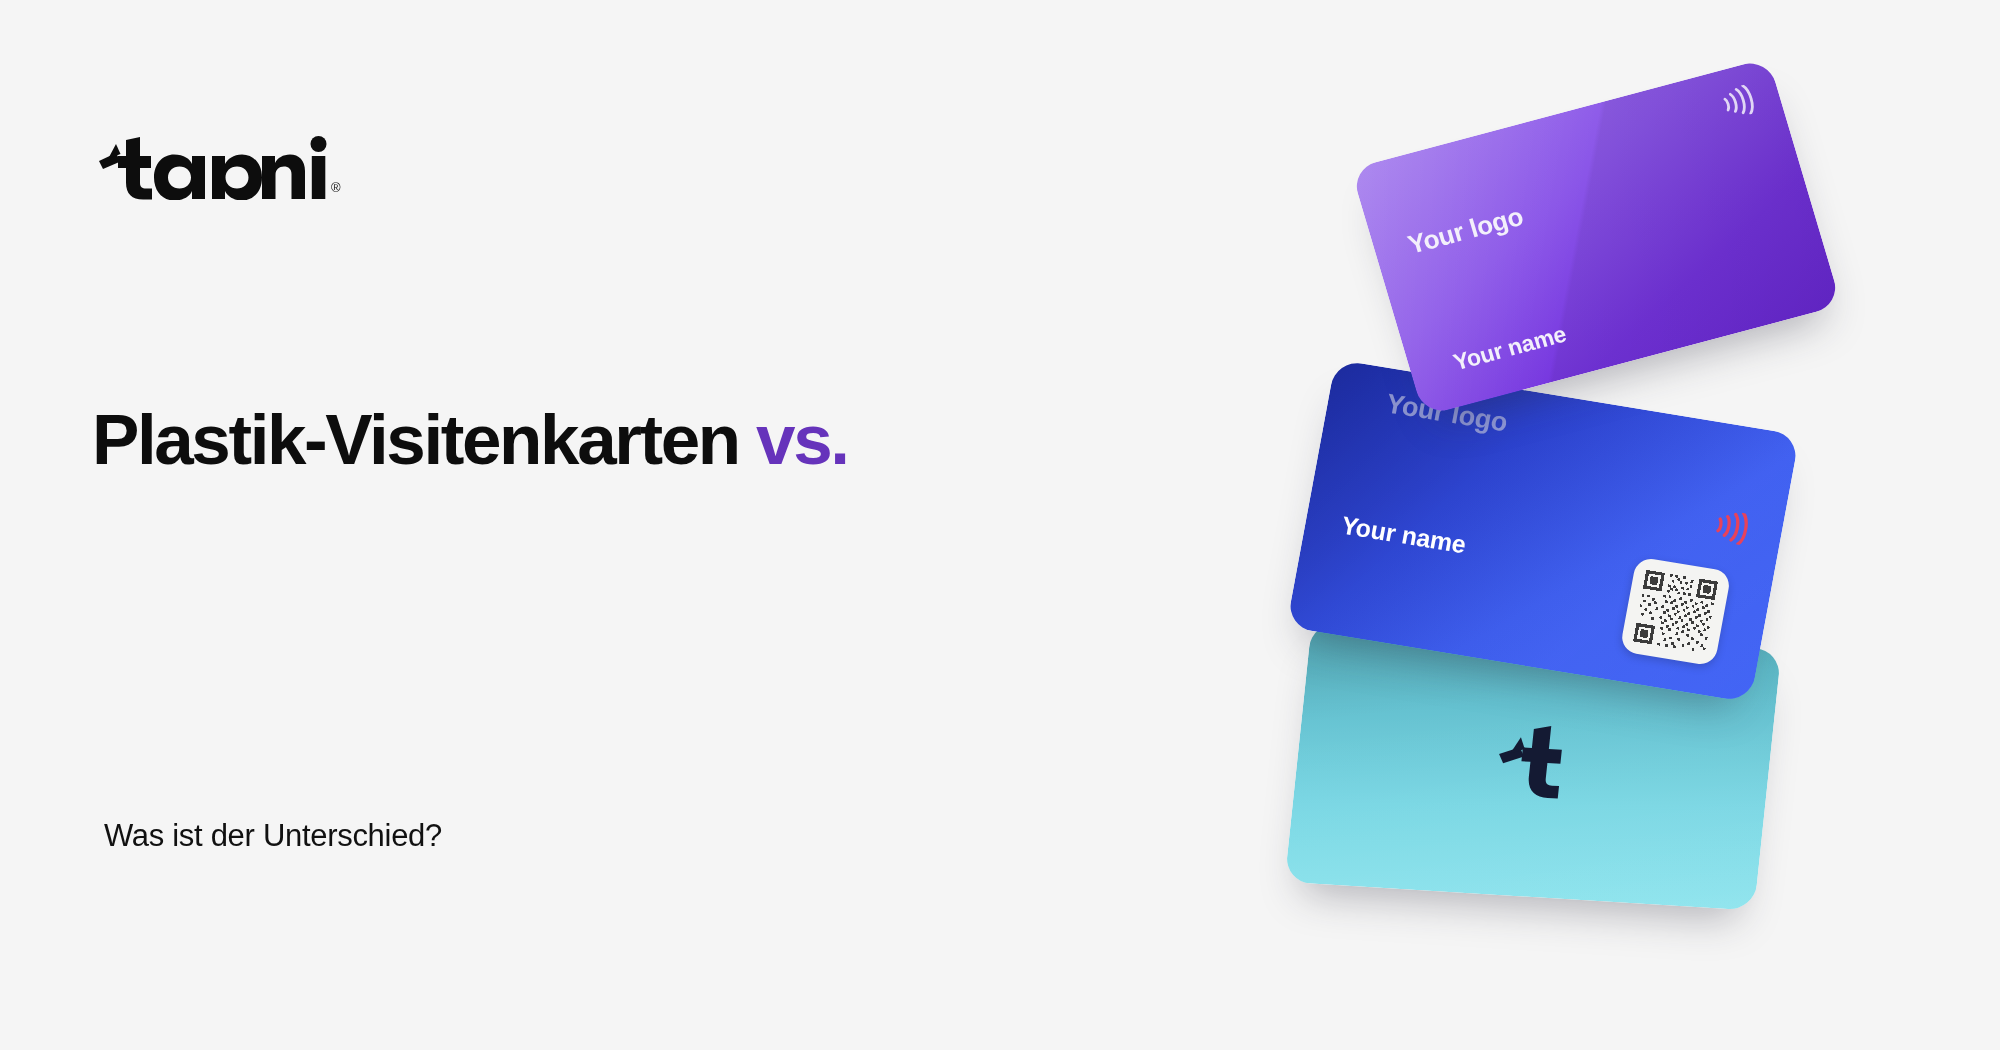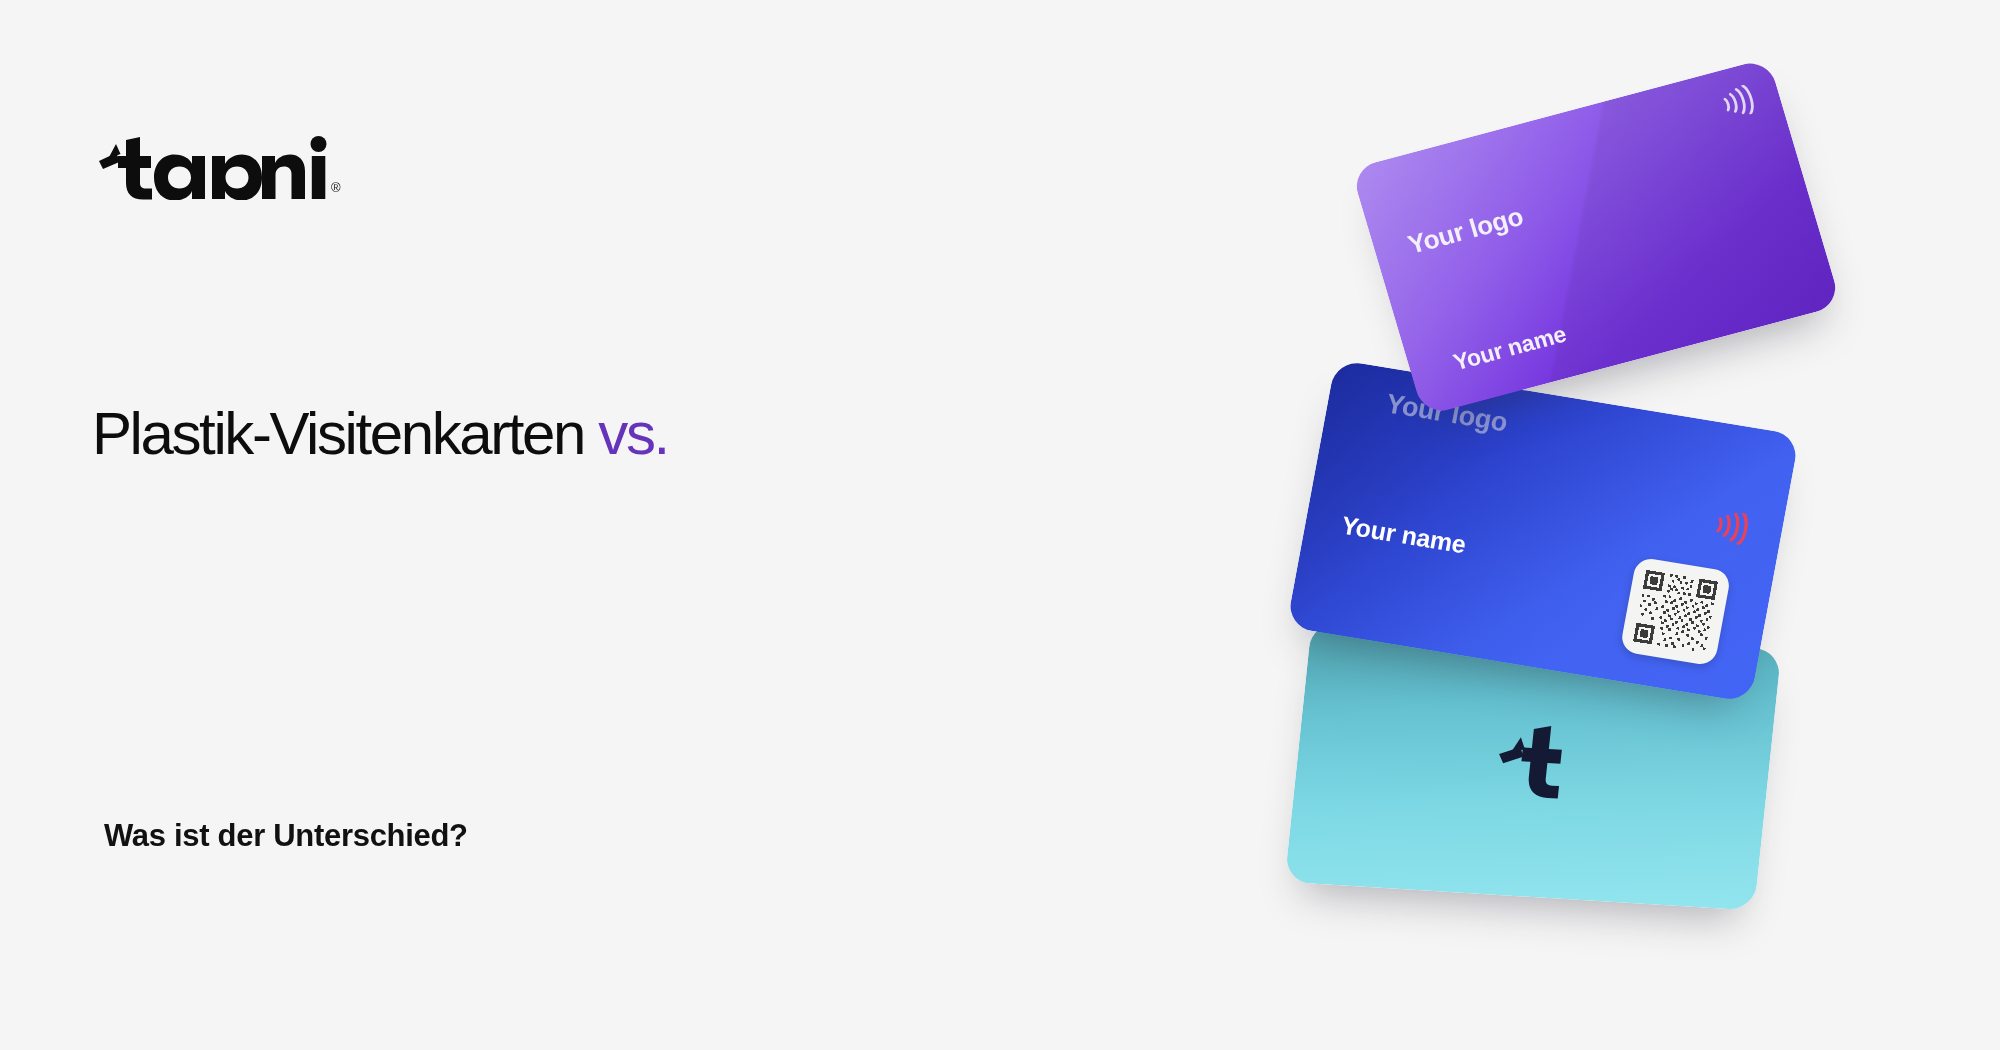--- a/index.html
+++ b/index.html
@@ -51,38 +51,38 @@
     line-height: 1;
     font-family: "Liberation Sans", sans-serif;
   }
 
   .headline {
     position: absolute;
     left: 92px;
     top: 400px;
     width: 1120px;
     font-family: "Liberation Sans", sans-serif;
-    font-weight: 400;
-    font-size: 60px;
+    font-weight: 700;
+    font-size: 71px;
     line-height: 1.12;
     letter-spacing: -2.4px;
     color: #0d0d0d;
     margin: 0;
   }
   .headline .vs {
     color: #6633bb;
   }
 
   .subtitle {
     position: absolute;
     left: 104px;
     top: 818px;
     font-family: "Liberation Sans", sans-serif;
     font-size: 31px;
-    font-weight: 700;
+    font-weight: 400;
     letter-spacing: -0.3px;
     color: #111111;
     margin: 0;
   }
 
   
   .cards-area {
     position: absolute;
     left: 1250px;
     top: 0;

